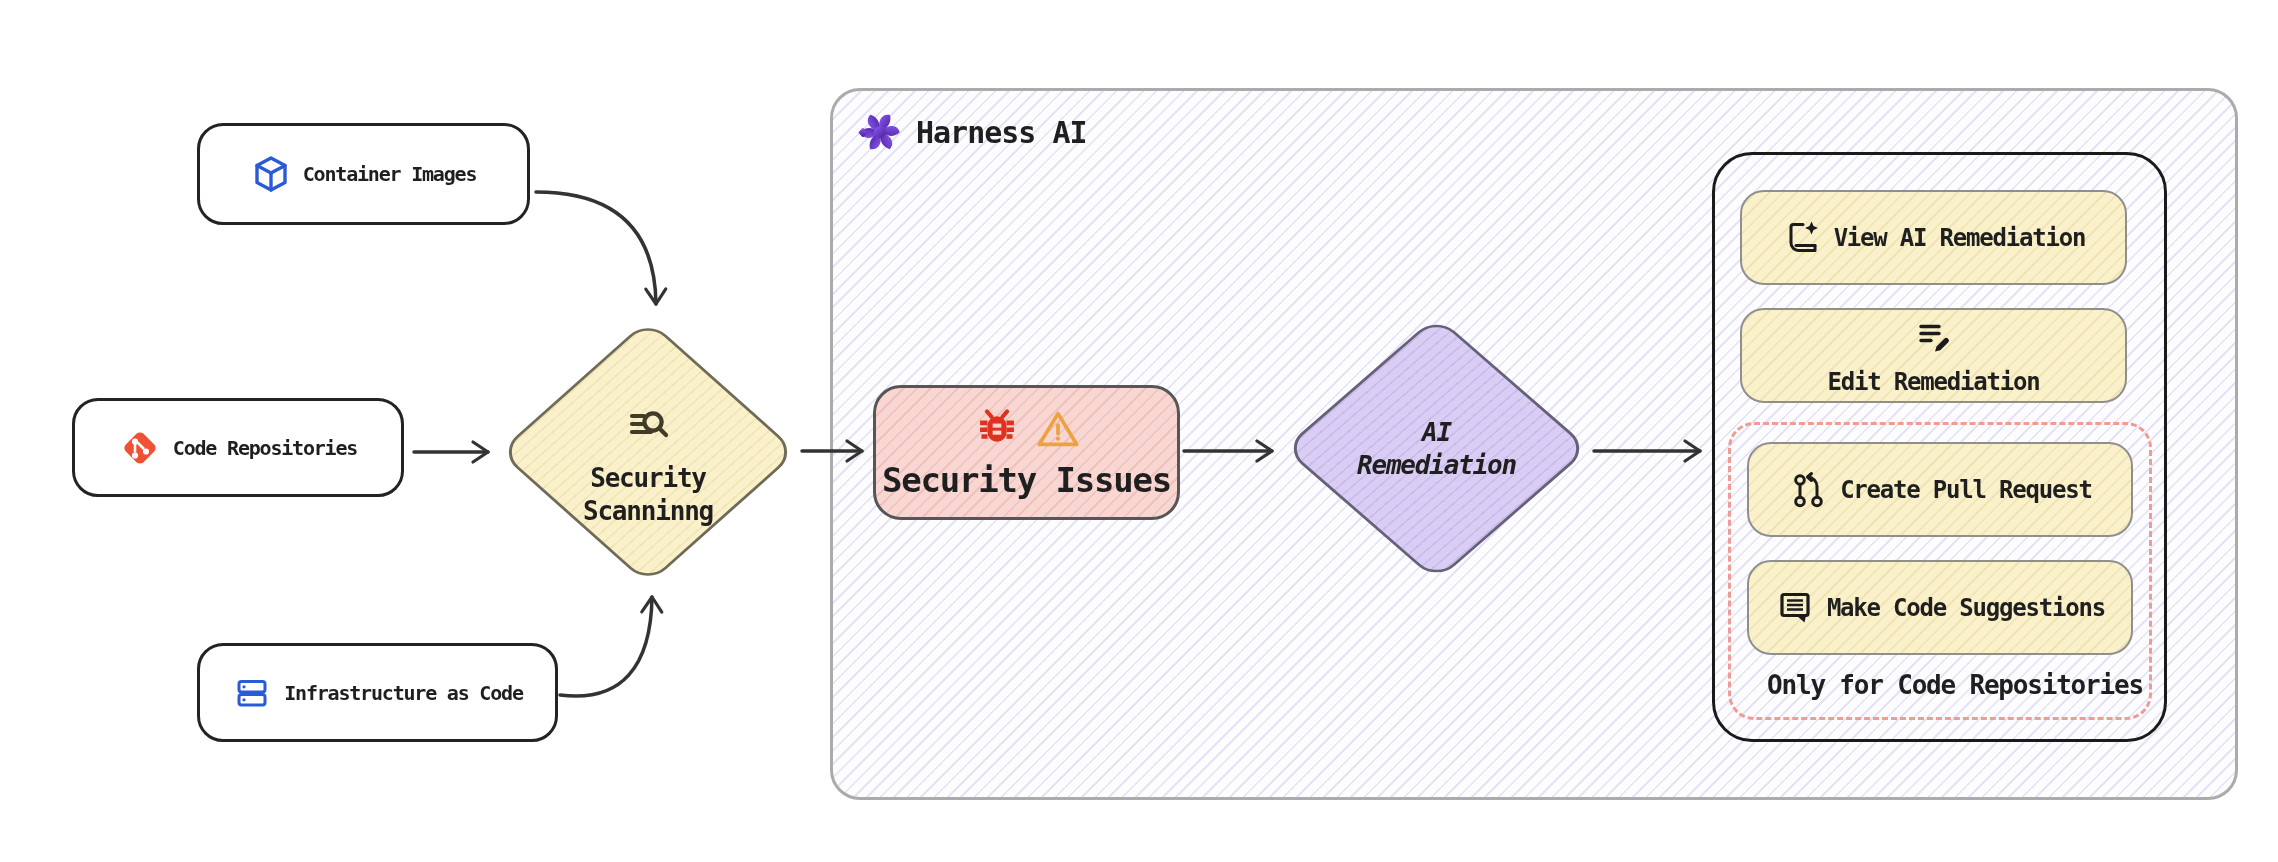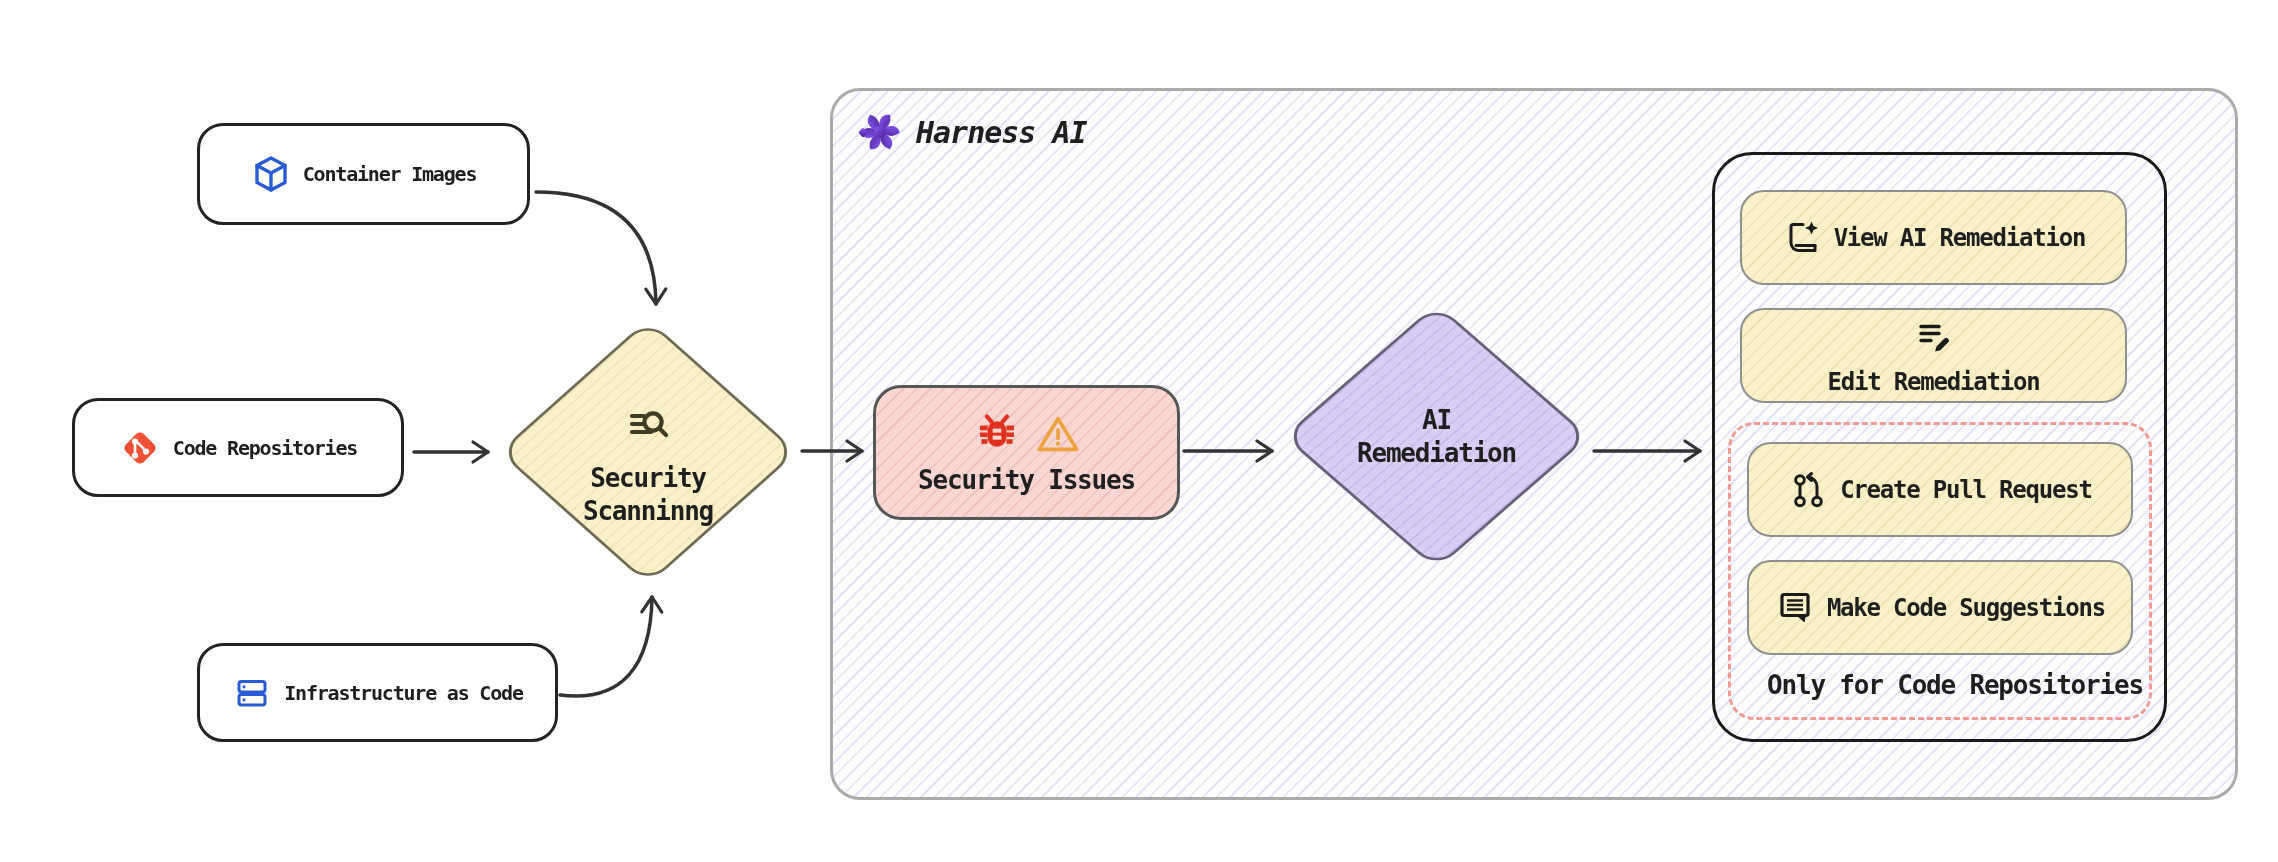--- a/index.html
+++ b/index.html
@@ -13,38 +13,38 @@
 
   
   .harness{
     position:absolute;left:830px;top:88px;width:1408px;height:712px;z-index:1;
     border:3px solid #ababab;border-radius:30px;
     background-color:#fdfdff;
     background-image:repeating-linear-gradient(135deg, rgba(122,108,216,0.18) 0 1.8px, transparent 1.8px 9.5px);
   }
   .htitle{
     position:absolute;left:858px;top:110px;z-index:4;
-    display:flex;align-items:center;gap:14px;font-size:30px;letter-spacing:-1px;font-style:italic;
+    display:flex;align-items:center;gap:14px;font-size:30px;letter-spacing:-1px;
   }
 
   
   .node{
     position:absolute;z-index:4;display:flex;align-items:center;justify-content:center;gap:12px;
     background:#ffffff;border:3px solid #232323;border-radius:26px;
     font-size:20px;letter-spacing:-1.2px;padding:0 10px;
   }
   #n-ci{left:197px;top:123px;width:333px;height:102px;}
   #n-cr{left:72px;top:398px;width:332px;height:99px;}
   #n-iac{left:197px;top:643px;width:361px;height:99px;}
   .nicon{display:flex;align-items:center;}
 
   
   .dwrap{position:absolute;z-index:4;}
   #d-scan{left:498px;top:318px;width:300px;height:267px;}
-  #d-rem{left:1283px;top:303px;width:307px;height:267px;}
+  #d-rem{left:1283px;top:315px;width:307px;height:267px;font-style:italic;}
   .dshape{position:absolute;left:50%;top:50%;border-radius:26px;}
   #d-scan .dshape{
     width:212px;height:212px;margin:-106px 0 0 -106px;
     transform:scale(1,0.89) rotate(45deg);
     background-color:#faf1ca;border:3px solid #6f6b57;
     background-image:repeating-linear-gradient(90deg, rgba(190,168,90,0.16) 0 1.8px, transparent 1.8px 9.5px);
   }
   #d-rem .dshape{
     width:217px;height:217px;margin:-108.5px 0 0 -108.5px;
     transform:scale(1,0.868) rotate(45deg);
@@ -58,21 +58,21 @@
   #d-scan .dcontent{padding-top:26px;}
   .dlabel{display:flex;flex-direction:column;}
 
   
   .issues{
     position:absolute;left:873px;top:385px;width:307px;height:135px;z-index:4;
     border:3px solid #565656;border-radius:28px;
     background-color:#f8d6d2;
     background-image:repeating-linear-gradient(135deg, rgba(205,110,105,0.20) 0 1.8px, transparent 1.8px 9.5px);
     display:flex;flex-direction:column;align-items:center;justify-content:center;gap:8px;
-    font-size:26px;letter-spacing:-1.2px;
+    font-size:34px;letter-spacing:-1.2px;
   }
   .iconrow{display:flex;align-items:center;gap:16px;}
 
   
   .panel{
     position:absolute;left:1712px;top:152px;width:455px;height:590px;z-index:2;
     border:3.5px solid #1a1a1a;border-radius:40px;background:transparent;
   }
   .dashed{
     position:absolute;left:1728px;top:422px;width:424px;height:298px;z-index:2;

